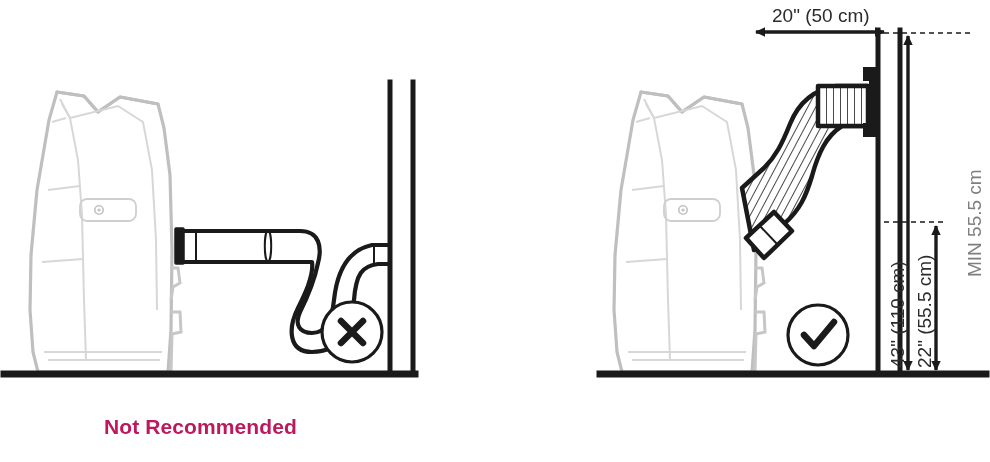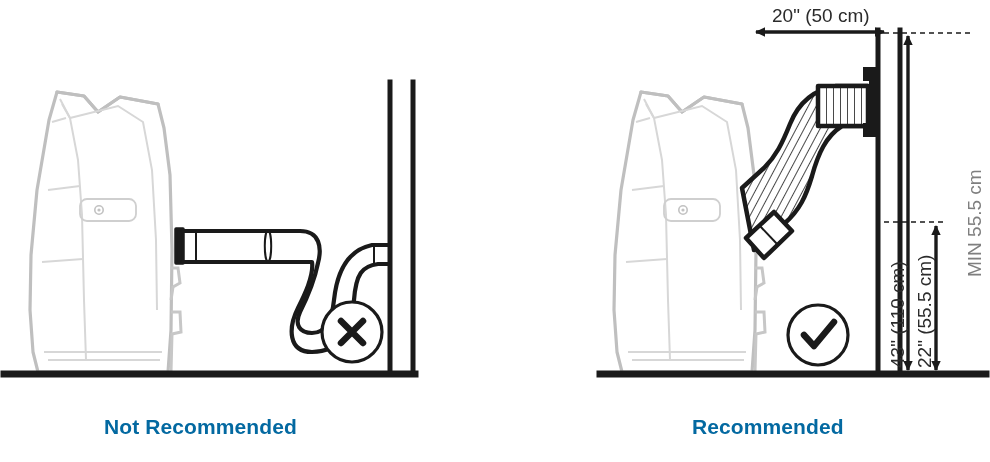--- a/index.html
+++ b/index.html
@@ -4,21 +4,21 @@
 <style>
   html,body{margin:0;padding:0;background:#ffffff;}
   body{
     width:990px;height:462px;position:relative;overflow:hidden;
     font-family:"Liberation Sans","DejaVu Sans",sans-serif;
   }
   .stage{position:absolute;inset:0;}
   svg.diagram{position:absolute;left:0;top:0;width:990px;height:462px;display:block;}
   .caption{
     position:absolute;
-    font-size:21px;font-weight:bold;color:#0369a1;
+    font-size:21px;font-weight:bold;color:#be185d;
     letter-spacing:0.1px;white-space:nowrap;
   }
   #cap-left{left:104px;top:415px;}
   #cap-right{left:692px;top:415px;}
 </style>
 </head>
 <body>
 
 <div class="stage">
 
@@ -189,15 +189,14 @@
       <text x="904" y="368" fill="#2b2b2b" font-size="19" font-family="Liberation Sans, sans-serif" transform="rotate(-90 904 368)">43" (110 cm)</text>
 
       <text x="931" y="368" fill="#2b2b2b" font-size="19" font-family="Liberation Sans, sans-serif" transform="rotate(-90 931 368)">22" (55.5 cm)</text>
 
       <text x="981" y="277" fill="#7f7f7f" font-size="19" font-family="Liberation Sans, sans-serif" transform="rotate(-90 981 277)">MIN 55.5 cm</text>
     </g>
   </svg>
 
   <div class="caption" id="cap-left">Not Recommended</div>
 
-  <div class="caption" id="cap-right">Recommended</div>
 
 </div>
 
 </body></html>

